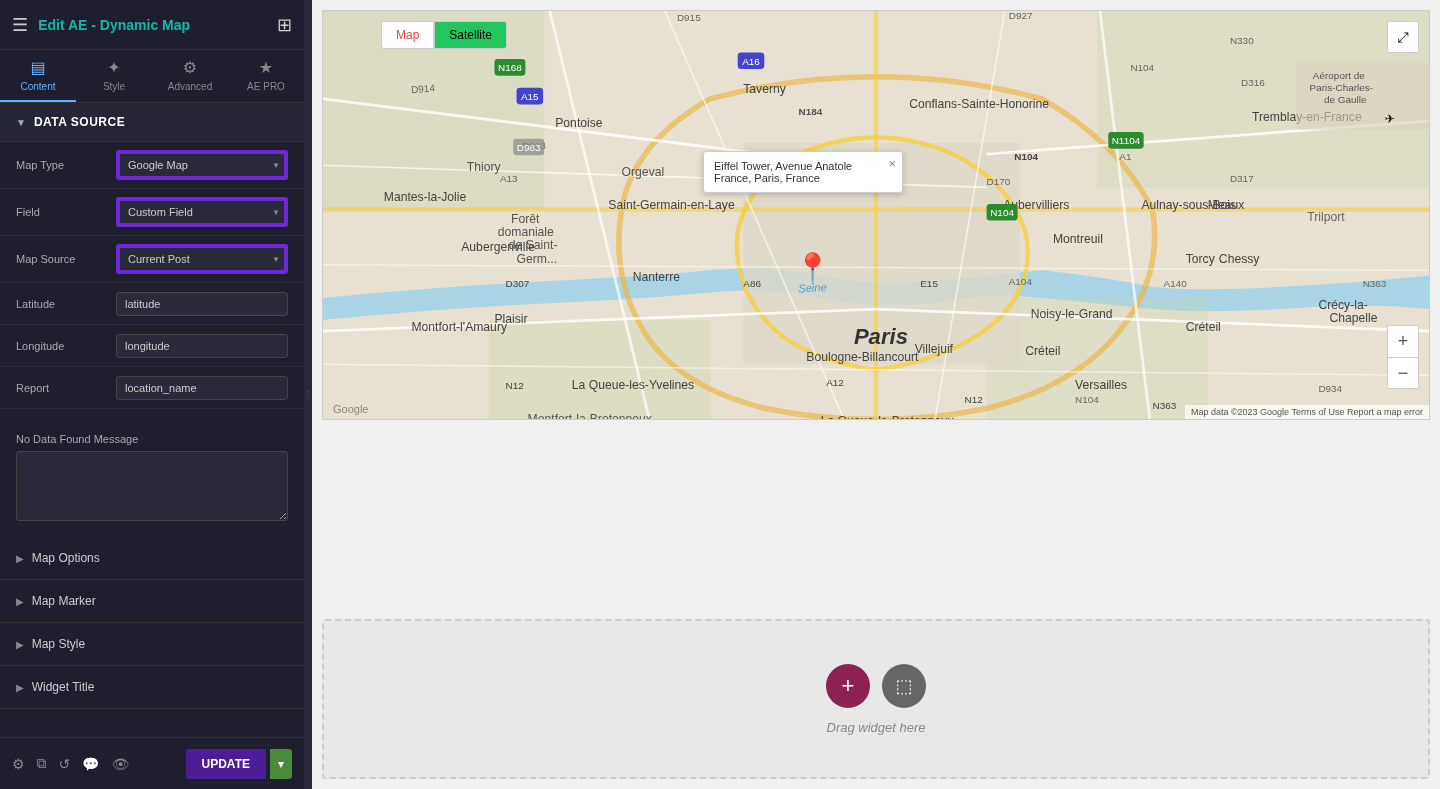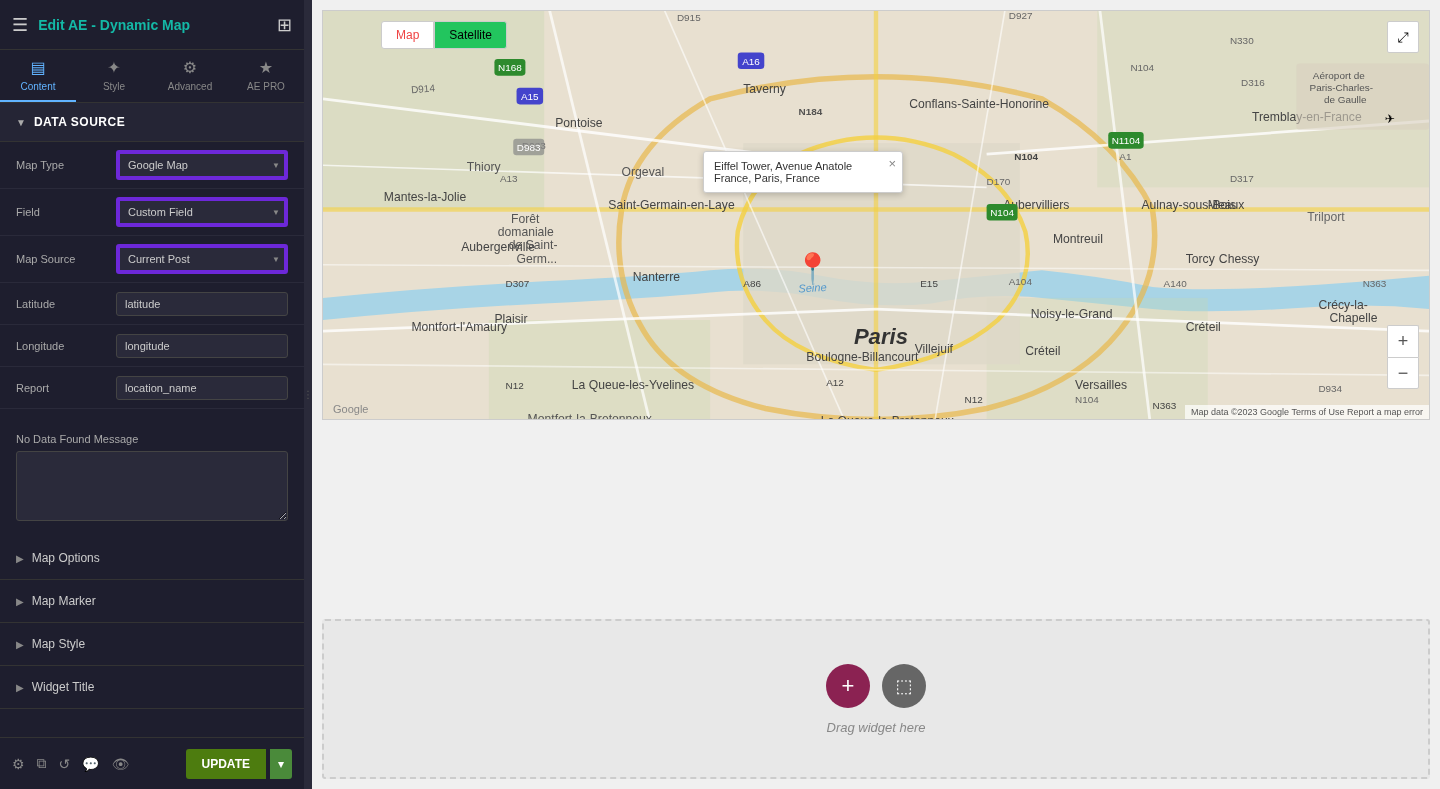--- a/index.html
+++ b/index.html
@@ -187,21 +187,21 @@
       border-top: 1px solid #333;
       display: flex;
       align-items: center;
       justify-content: space-between;
       padding: 0 12px;
     }
     .bottom-icons { display: flex; gap: 12px; align-items: center; }
     .bottom-icon { color: #888; font-size: 14px; cursor: pointer; }
     .bottom-right { display: flex; align-items: center; gap: 4px; }
     .update-btn {
-      background: #4d7c0f;
+      background: #4c1d95;
       color: #fff;
       border: none;
       padding: 8px 16px;
       font-size: 12px;
       font-weight: 600;
       border-radius: 3px 0 0 3px;
       cursor: pointer;
     }
     .update-arrow-btn {
       background: #4a8a3a;

